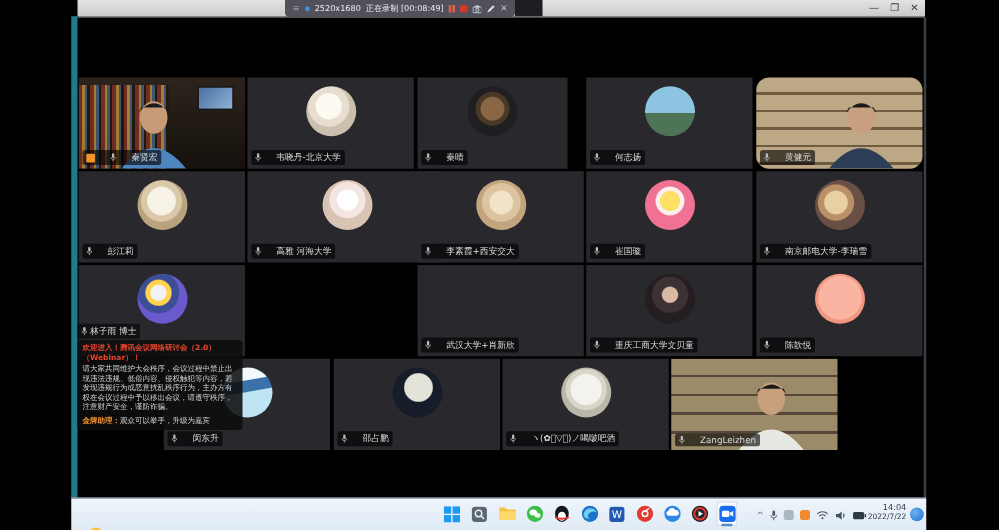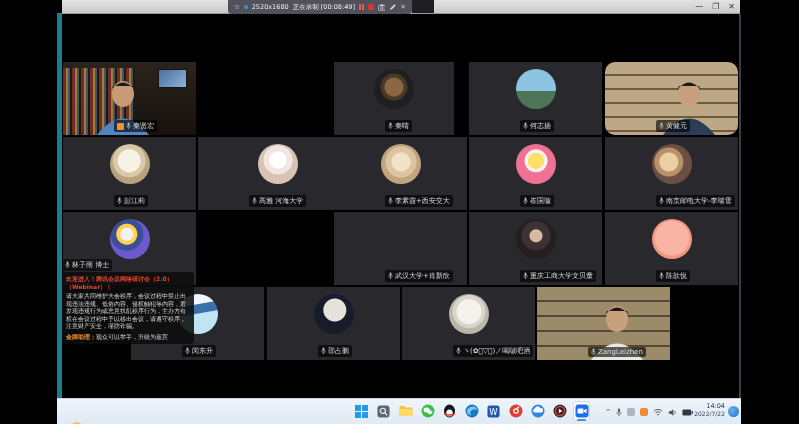--- a/index.html
+++ b/index.html
@@ -24,22 +24,22 @@
   .rec-tab{position:absolute;left:412px;top:0;width:22px;height:13px;background:#1d1d22;z-index:29;}
   
   .teal-strip{position:absolute;left:57px;top:13px;width:5px;height:385px;background:#1e7c8a;}
   .right-sliver{position:absolute;left:739px;top:14px;width:2px;height:384px;background:#3a3f46;}
   
   #stage{position:absolute;left:0;top:0;width:799px;height:424px;}
   .tile{position:absolute;background:#28282d;overflow:hidden;}
   .avatar{position:absolute;left:50%;top:7px;transform:translateX(-50%);width:40px;height:40px;border-radius:50%;}
   .avatar-text{display:flex;align-items:center;justify-content:center;color:#fff;font-size:8.5px;background:#1d6ce0;}
   .label{position:absolute;left:3px;bottom:3px;background:rgba(0,0,0,.62);color:#ddd;font-size:7px;
-         padding:1px 3px;border-radius:2px;display:flex;align-items:center;gap:2px;white-space:nowrap;
-         max-width:125px;overflow:hidden;z-index:3;margin-left:48px;}
+         padding:1px 3px;border-radius:2px;display:flex;align-items:center;gap:12px;white-space:nowrap;
+         max-width:125px;overflow:hidden;z-index:3;}
   .host-badge{width:7px;height:7px;background:#f0922e;border-radius:1px;flex:0 0 auto;}
   
   .av-dogwoman{background:radial-gradient(circle at 45% 40%,#fdfaf2 0 10px,#e8ded0 11px 16px,#cbbfae 17px);}
   .av-bear-dark{background:radial-gradient(circle at 50% 45%,#8a6644 0 9px,#4a3826 10px 13px,#1f1f22 14px);}
   .av-lake{background:linear-gradient(#8cc4e2 54%,#4e7457 54%);}
   .av-dog{background:radial-gradient(circle at 48% 42%,#f7f2e6 0 11px,#d9c9a8 12px 16px,#b9a27e 17px);}
   .av-anime-pale{background:radial-gradient(circle at 50% 40%,#fff 0 8px,#f3e6e2 9px 14px,#d9c4b4 15px);}
   .av-tan{background:radial-gradient(circle at 50% 45%,#f2e3c8 0 9px,#dcc4a0 10px 15px,#c2a57e 16px);}
   .av-pinkgirl{background:radial-gradient(circle at 50% 42%,#ffe066 0 8px,#fff0f0 8px 11px,#ef7292 12px);}
   .av-ruixue{background:radial-gradient(circle at 42% 45%,#e8cfa4 0 9px,#b99068 10px 14px,#6a4f44 15px);}
@@ -137,20 +137,31 @@
         <div class="label">
           <span class="host-badge"></span>
           <svg width="5" height="8" viewBox="0 0 8 11">
             <rect x="2.5" y="0" width="3" height="6" rx="1.5" fill="#bbb"></rect>
             <path d="M1 5a3 3 0 0 0 6 0" stroke="#bbb" stroke-width="1" fill="none"></path>
             <line x1="4" y1="8" x2="4" y2="10.5" stroke="#bbb" stroke-width="1"></line>
           </svg>
           <span>秦贤宏</span>
         </div>
       </div>
+      <div class="tile" style="left: 198px; top: 62px; width: 133px; height: 73px;">
+        <div class="avatar av-dogwoman"></div>
+        <div class="label">
+          <svg width="5" height="8" viewBox="0 0 8 11">
+            <rect x="2.5" y="0" width="3" height="6" rx="1.5" fill="#bbb"></rect>
+            <path d="M1 5a3 3 0 0 0 6 0" stroke="#bbb" stroke-width="1" fill="none"></path>
+            <line x1="4" y1="8" x2="4" y2="10.5" stroke="#bbb" stroke-width="1"></line>
+          </svg>
+          <span>韦晓丹-北京大学</span>
+        </div>
+      </div>
       <div class="tile" style="left: 334px; top: 62px; width: 120px; height: 73px;">
         <div class="avatar av-bear-dark"></div>
         <div class="label">
           <svg width="5" height="8" viewBox="0 0 8 11">
             <rect x="2.5" y="0" width="3" height="6" rx="1.5" fill="#bbb"></rect>
             <path d="M1 5a3 3 0 0 0 6 0" stroke="#bbb" stroke-width="1" fill="none"></path>
             <line x1="4" y1="8" x2="4" y2="10.5" stroke="#bbb" stroke-width="1"></line>
           </svg>
           <span>秦晴</span>
         </div>

